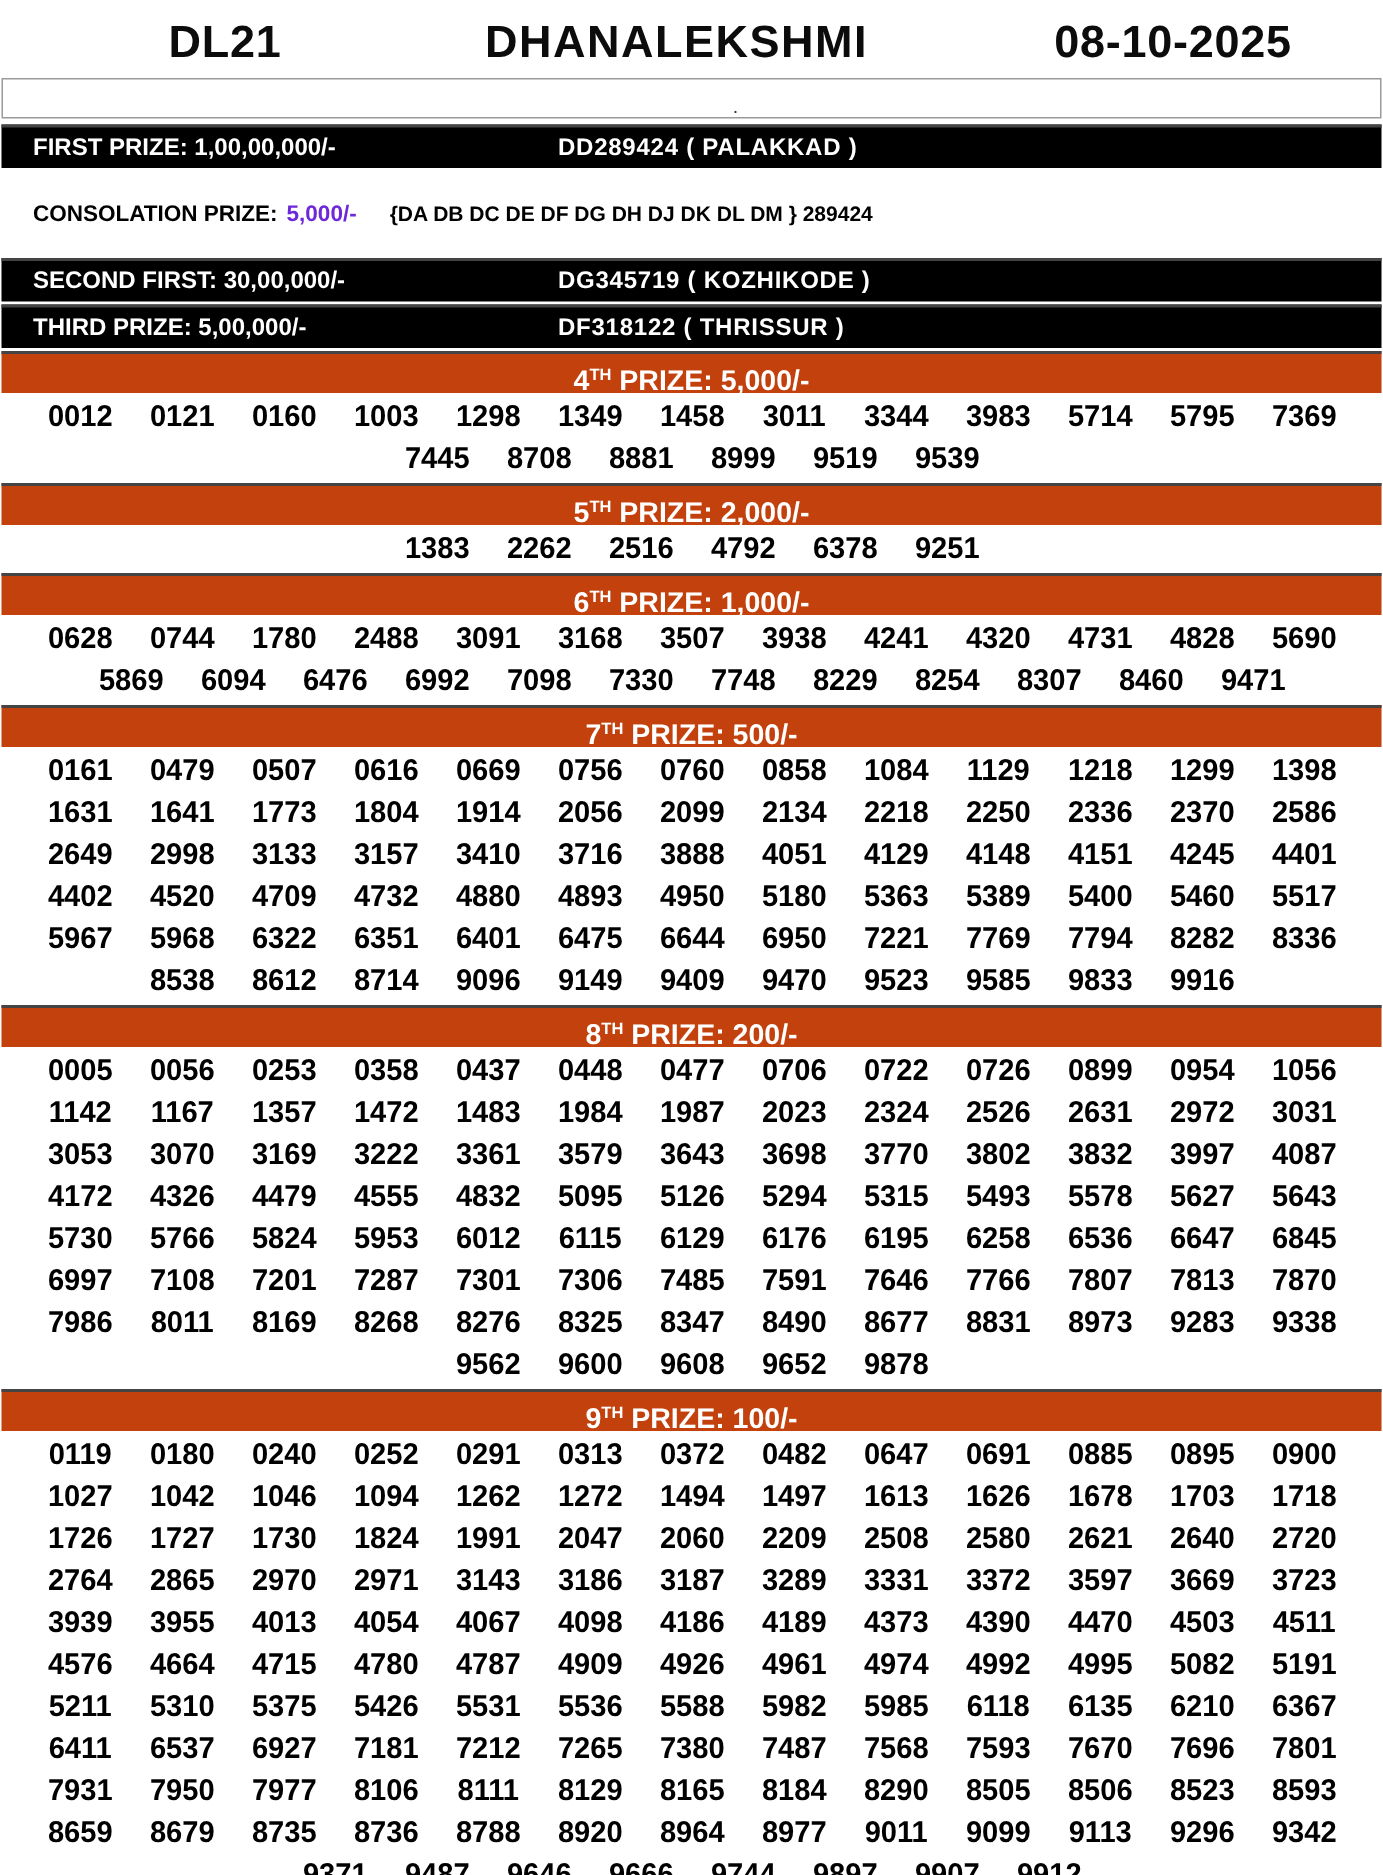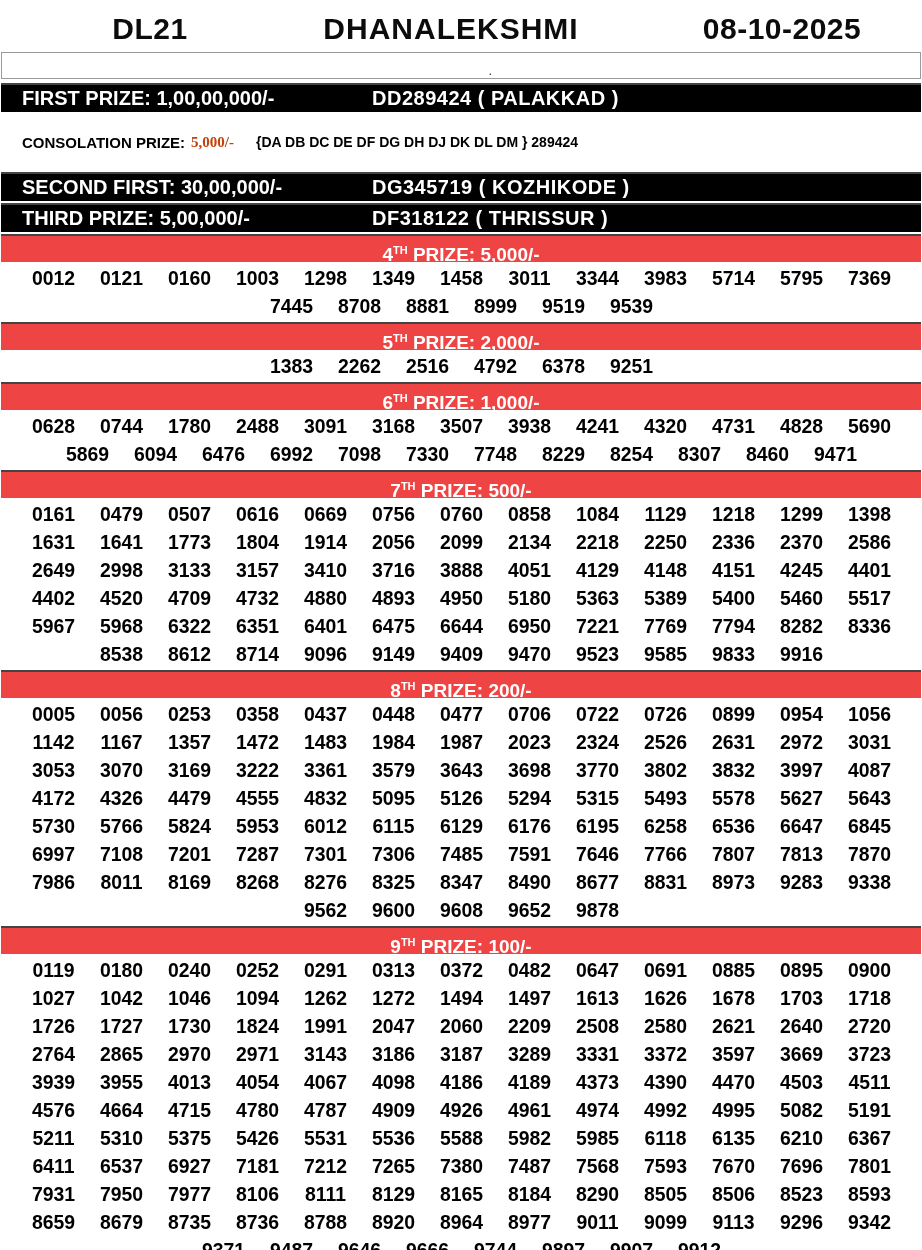--- a/index.html
+++ b/index.html
@@ -14,43 +14,43 @@
   .top-header .lottery-name { text-align:center; letter-spacing:1px; }
   .top-header .draw-date { text-align:center; }
 
   
   .empty-box { height:27px; border:1px solid #9a9a9a; margin:2px 1px 4px 1px;
     position:relative; background:#fff; }
   .empty-box .dot { position:absolute; left:53%; bottom:0px; font-size:13px; color:#333; }
 
   
   .bar { background:#000; color:#fff; height:29px; display:flex; align-items:center;
-    margin:2px 1px; padding-left:21px; font-weight:bold; font-size:20px; border-top:2px solid #444; }
+    margin:2px 1px; padding-left:21px; font-weight:bold; font-size:16px; border-top:2px solid #444; }
   .bar .bar-label { width:350px; flex:none; white-space:nowrap; }
   .bar .bar-winner { white-space:nowrap; letter-spacing:0.5px; }
 
   
   .consolation { height:24px; display:flex; align-items:center; padding-left:21px;
     font-weight:bold; font-size:15px; color:#000; margin:18px 1px; white-space:nowrap; }
   .consolation .amount { margin-left:6px; }
   .consolation .series { margin-left:22px; font-size:14px; }
 
   
-  .sec-bar { background:#ef4444; color:#fff; height:28px; line-height:28px; text-align:center;
+  .sec-bar { background:#c2410c; color:#fff; height:28px; line-height:28px; text-align:center;
     font-weight:bold; font-size:19px; margin:2px 1px; border-top:2px solid #444; }
   .sec-bar sup { font-size:11px; vertical-align:super; }
 
   
   .nums { display:flex; flex-wrap:wrap; justify-content:center; column-gap:21px;
     padding:0 0; }
   .num { font-weight:bold; font-size:20px; line-height:28px; color:#000;
     min-width:47px; text-align:center; white-space:nowrap; transform:scaleX(0.97); }
 
   .bottom-rule { height:3px; background:#000; margin:1px 1px 0 1px; }
-  .red { color:#c2410c;font-family:Liberation Serif, serif; }
+  .red { color:#6d28d9; }
 </style>
 </head>
 <body>
 
 <div class="page">
 
   <div class="top-header">
     <div class="code">DL21</div>
     <div class="lottery-name">DHANALEKSHMI</div>
     <div class="draw-date">08-10-2025</div>

